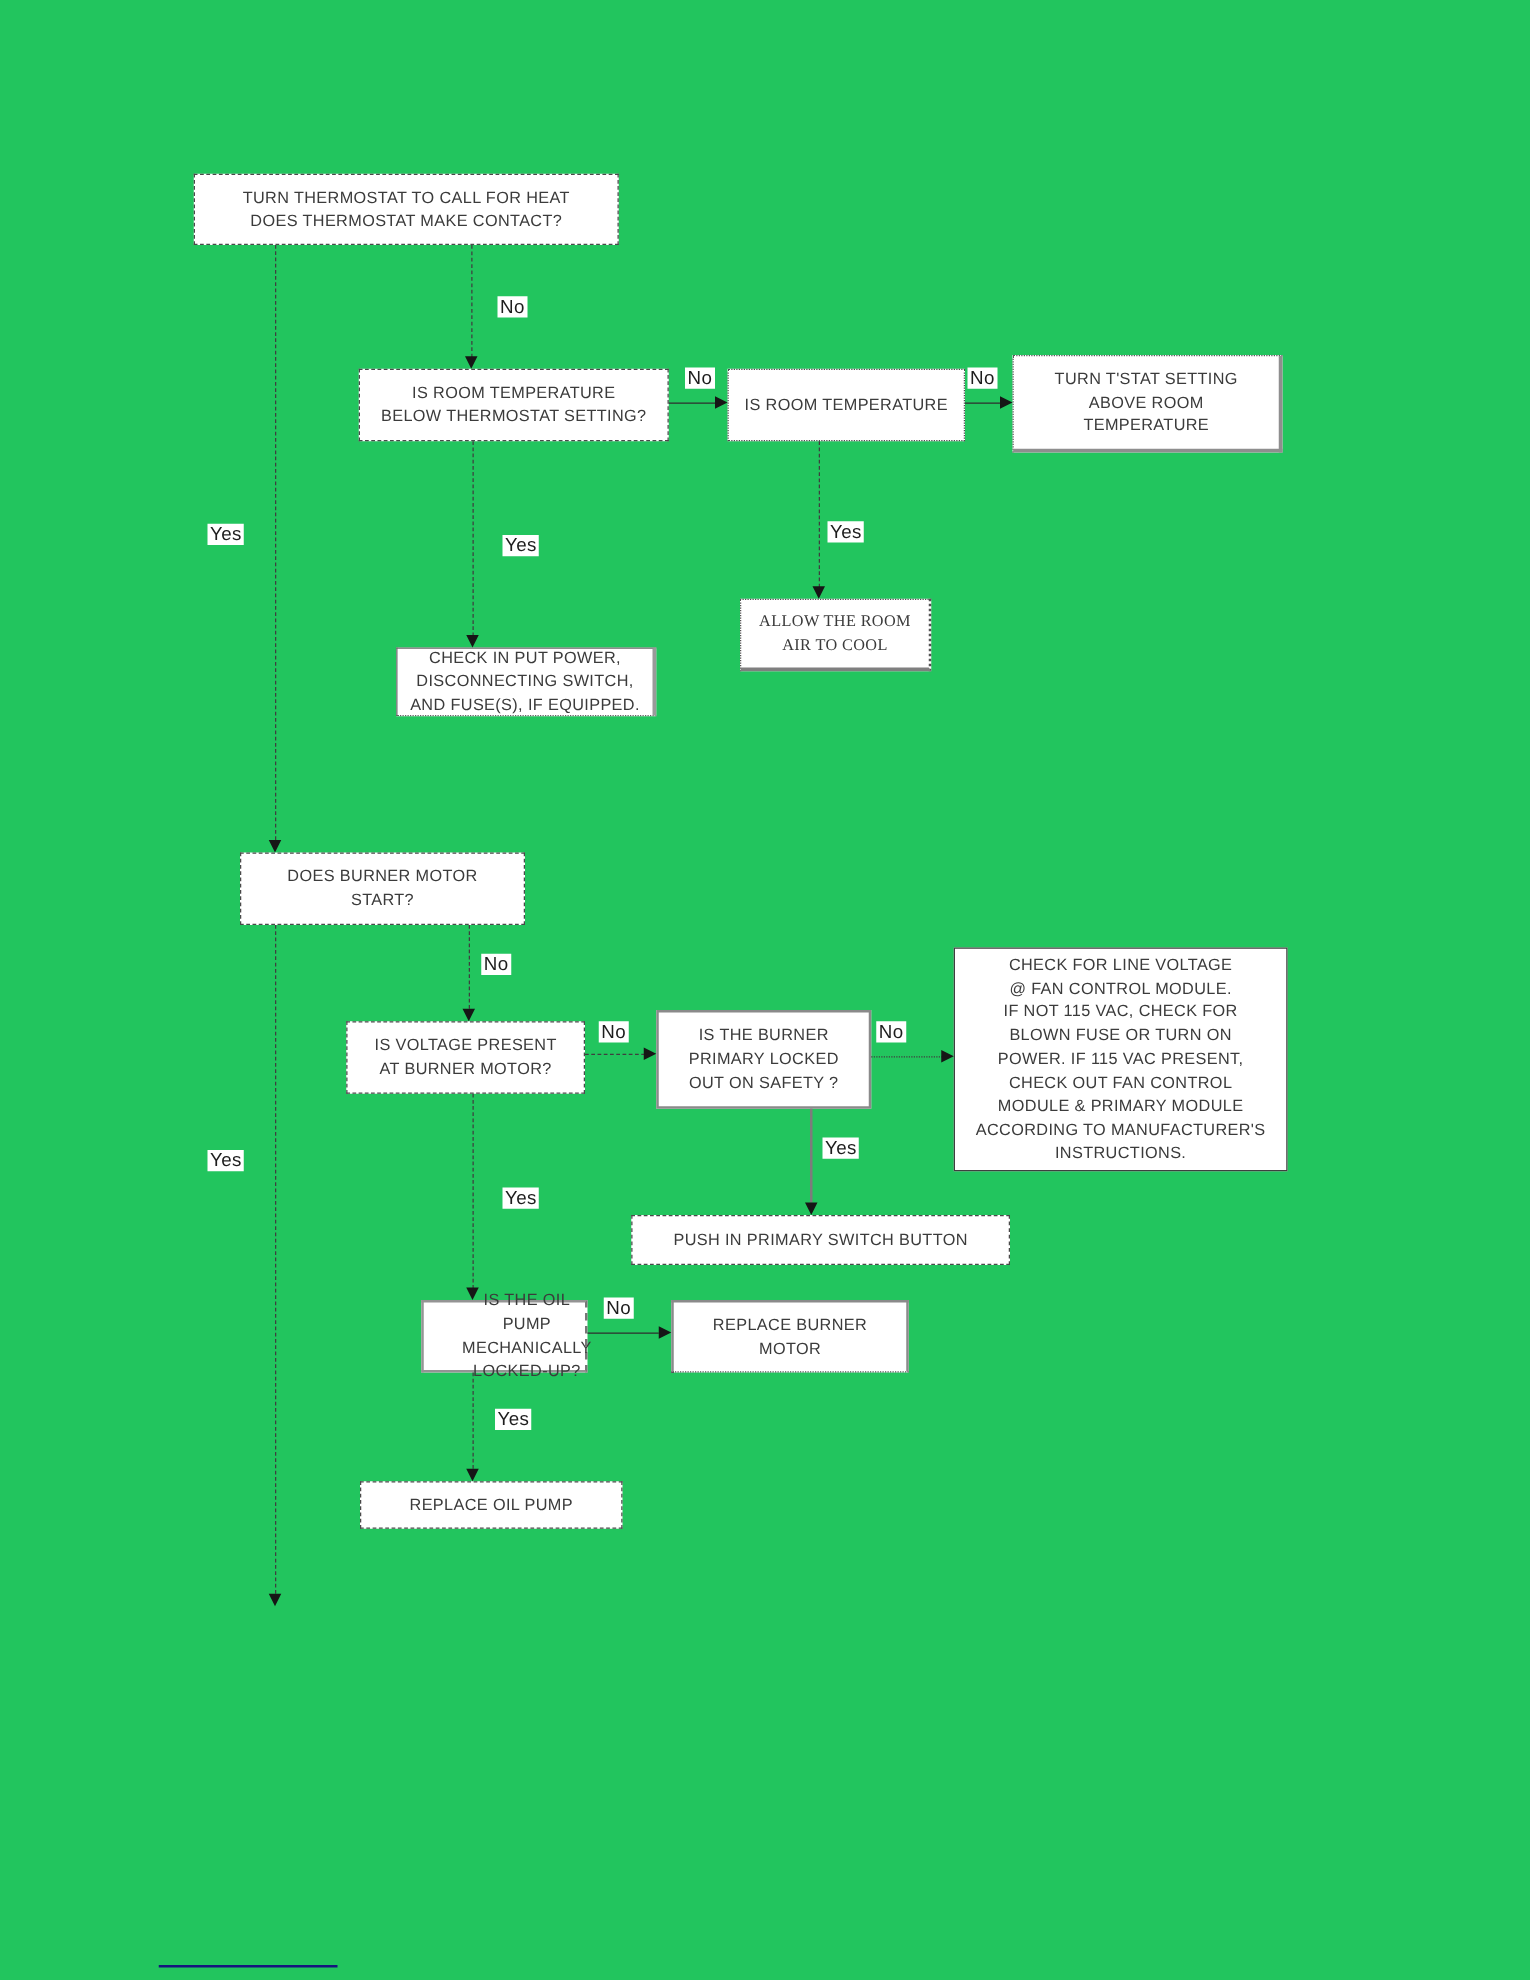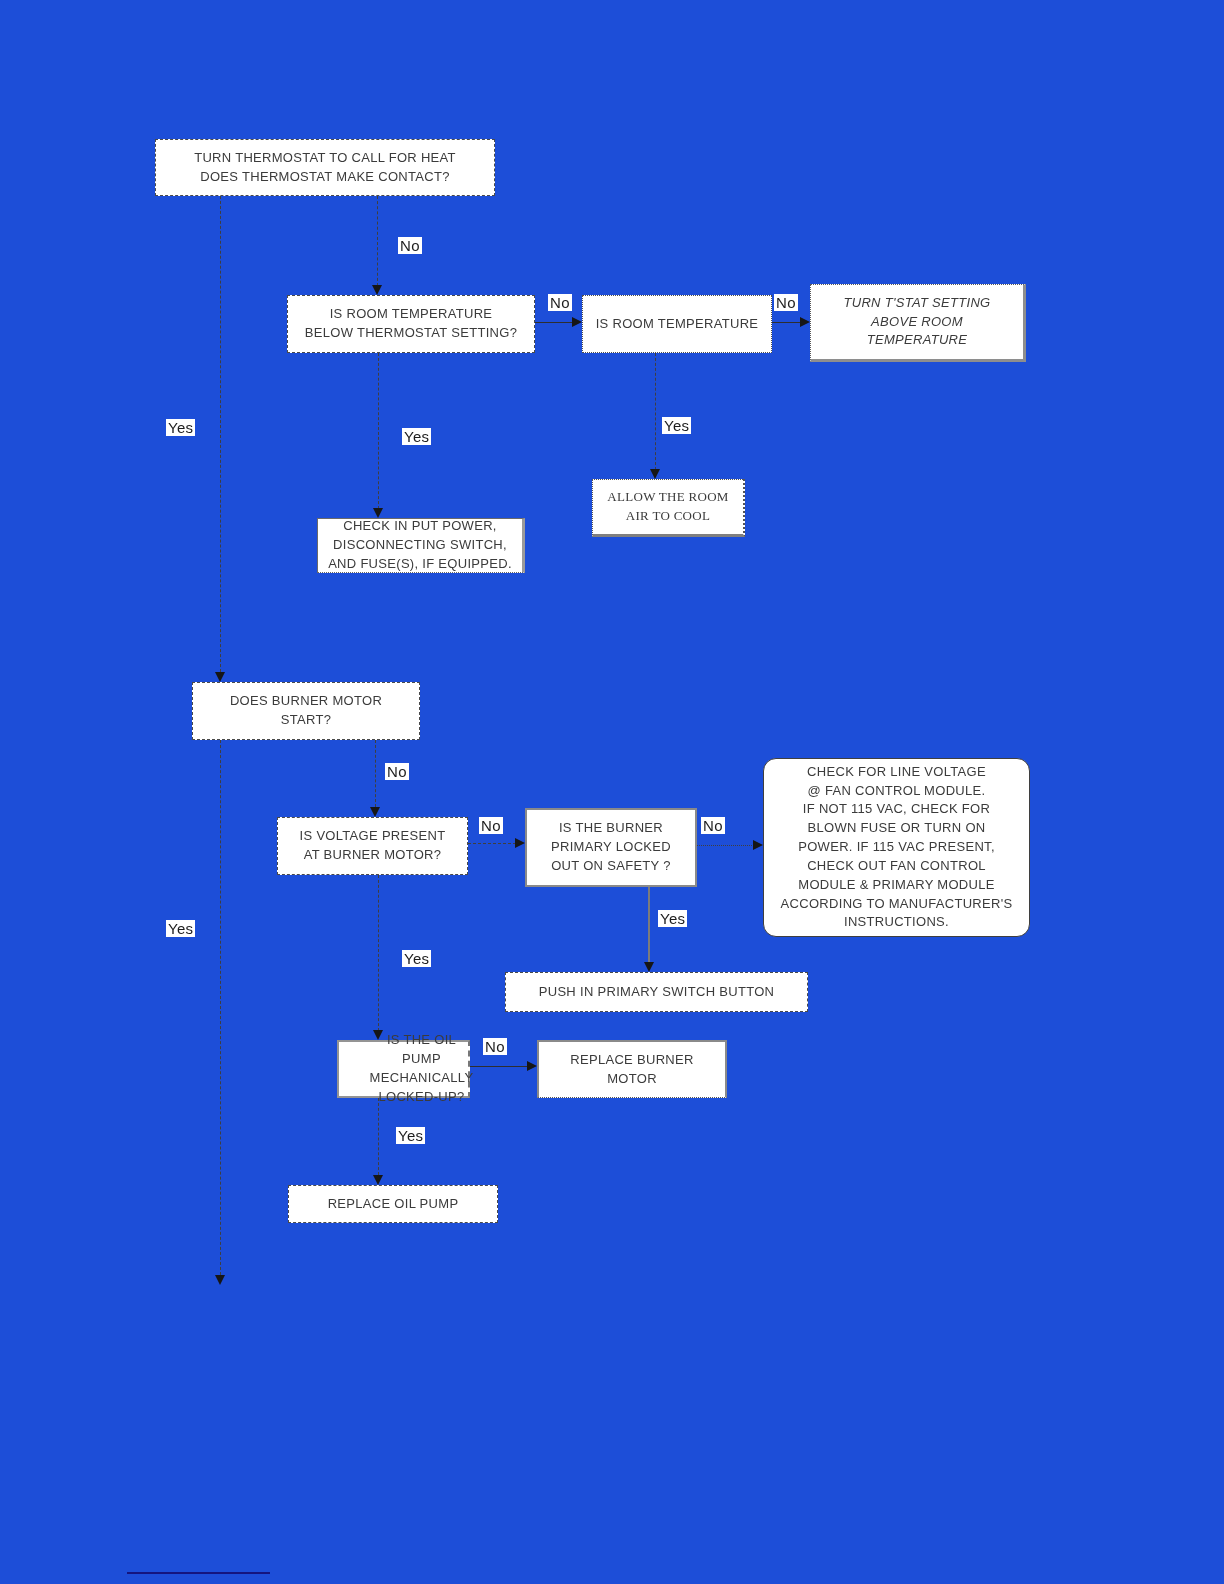--- a/index.html
+++ b/index.html
@@ -1,19 +1,19 @@
 <!DOCTYPE html>
 <html><head>
 <meta charset="utf-8">
 <style>
   html,body{margin:0;padding:0;background:#ffffff;}
   .page{
     position:relative;
     width:1224px;height:1584px;
-    background:#1d4ed8;
+    background:#22c55e;
     font-family:"Liberation Sans", sans-serif;
     overflow:hidden;
   }
   .node{
     position:absolute;
     display:flex;align-items:center;justify-content:center;
     text-align:center;
     color:#3b3b3b;
     font-size:13px;
     line-height:1.45;
@@ -55,42 +55,42 @@
 <div class="page">
 
   <div class="node b-dashed" style="left:155px;top:139px;width:340px;height:57px;">TURN THERMOSTAT TO CALL FOR HEAT
 DOES THERMOSTAT MAKE CONTACT?</div>
 
   <div class="node b-dashed" style="left:287px;top:295px;width:248px;height:58px;">IS ROOM TEMPERATURE
 BELOW THERMOSTAT SETTING?</div>
 
   <div class="node b-dotted" style="left:582px;top:295px;width:190px;height:58px;">IS ROOM TEMPERATURE</div>
 
-  <div class="node b-shadowed" style="left:810px;top:284px;width:216px;height:78px;font-style:italic;">TURN T'STAT SETTING
+  <div class="node b-shadowed" style="left:810px;top:284px;width:216px;height:78px;">TURN T'STAT SETTING
 ABOVE ROOM
 TEMPERATURE</div>
 
   <div class="node b-shadow-bottom" style="left:592px;top:479px;width:153px;height:58px;font-family:Liberation Serif, serif;">ALLOW THE ROOM
 AIR TO COOL</div>
 
   <div class="node b-mixed" style="left:317px;top:518px;width:208px;height:55px;">CHECK IN PUT POWER,
 DISCONNECTING SWITCH,
 AND FUSE(S), IF EQUIPPED.</div>
 
   <div class="node b-dashed" style="left:192px;top:682px;width:228px;height:58px;">DOES BURNER MOTOR
 START?</div>
 
   <div class="node b-graysolid" style="left:525px;top:808px;width:172px;height:79px;">IS THE BURNER
 PRIMARY LOCKED
 OUT ON SAFETY ?</div>
 
   <div class="node b-dashed" style="left:277px;top:817px;width:191px;height:58px;">IS VOLTAGE PRESENT
 AT BURNER MOTOR?</div>
 
-  <div class="node b-solid" style="left:763px;top:758px;width:267px;height:179px;border-radius:13px;">CHECK FOR LINE VOLTAGE
+  <div class="node b-solid" style="left:763px;top:758px;width:267px;height:179px;">CHECK FOR LINE VOLTAGE
 @ FAN CONTROL MODULE.
 IF NOT 115 VAC, CHECK FOR
 BLOWN FUSE OR TURN ON
 POWER.  IF 115 VAC PRESENT,
 CHECK OUT FAN CONTROL
 MODULE &amp; PRIMARY MODULE
 ACCORDING TO MANUFACTURER'S
 INSTRUCTIONS.</div>
 
   <div class="node b-dashed" style="left:505px;top:972px;width:303px;height:40px;">PUSH IN PRIMARY  SWITCH BUTTON</div>

